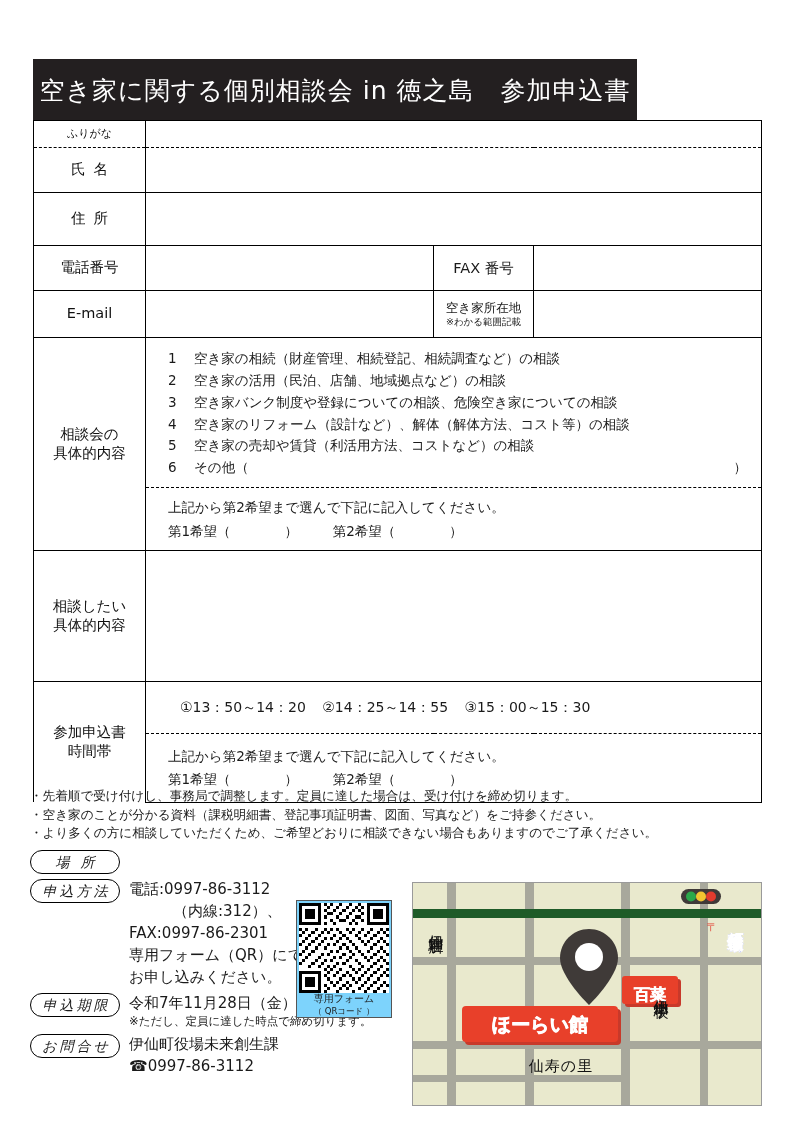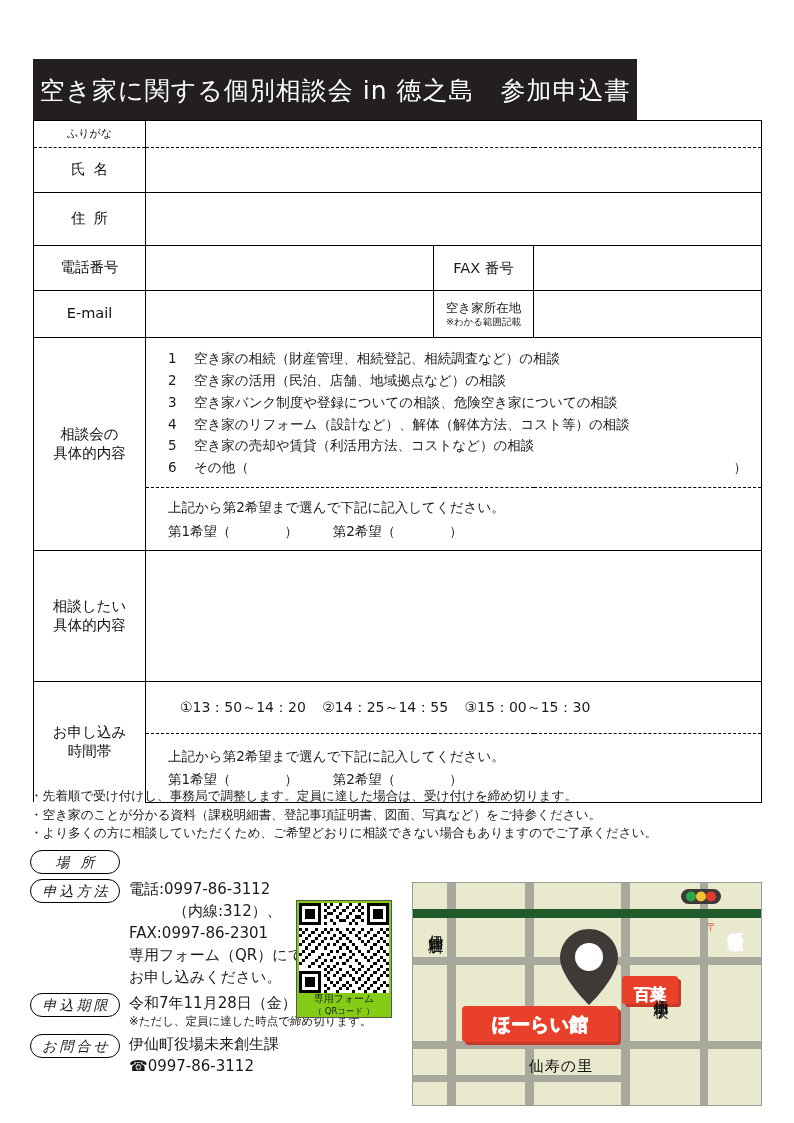--- a/index.html
+++ b/index.html
@@ -176,21 +176,21 @@
   .row-deadline { margin-top: 4px; }
   .row-inquiry { margin-top: 5px; }
 
   
   .qr-wrap {
     position: absolute;
     left: 296px;
     top: 900px;
     width: 96px;
     border: 1px solid #555;
-    background: #84cc16;
+    background: #7dd3fc;
     padding: 2px 2px 1px 2px;
     box-sizing: border-box;
     text-align: center;
   }
   .qr-img { width: 90px; height: 90px; display: block; margin: 0 auto; }
   .qr-cap1 { font-size: 10px; line-height: 1.25; white-space: nowrap; }
   .qr-cap2 { font-size: 8.5px; line-height: 1.25; white-space: nowrap; }
 
   
   .map-frame {
@@ -308,21 +308,21 @@
     <tr>
       <td class="lbl" style="height:130px">
         <span>相談したい</span><br>
         <span>具体的内容</span>
       </td>
       <td class="blank-cell" colspan="3"></td>
     </tr>
 
     <tr>
       <td class="lbl no-bottom" rowspan="2" style="height:120px">
-        <span>お申し込み</span><br>
+        <span>参加申込書</span><br>
         <span>時間帯</span>
       </td>
       <td colspan="3" style="border-bottom:1px dashed #000;">
         <div class="time-box">
           <span class="slot">①13：50～14：20</span>
           <span class="slot">②14：25～14：55</span>
           <span class="slot">③15：00～15：30</span>
         </div>
       </td>
     </tr>

